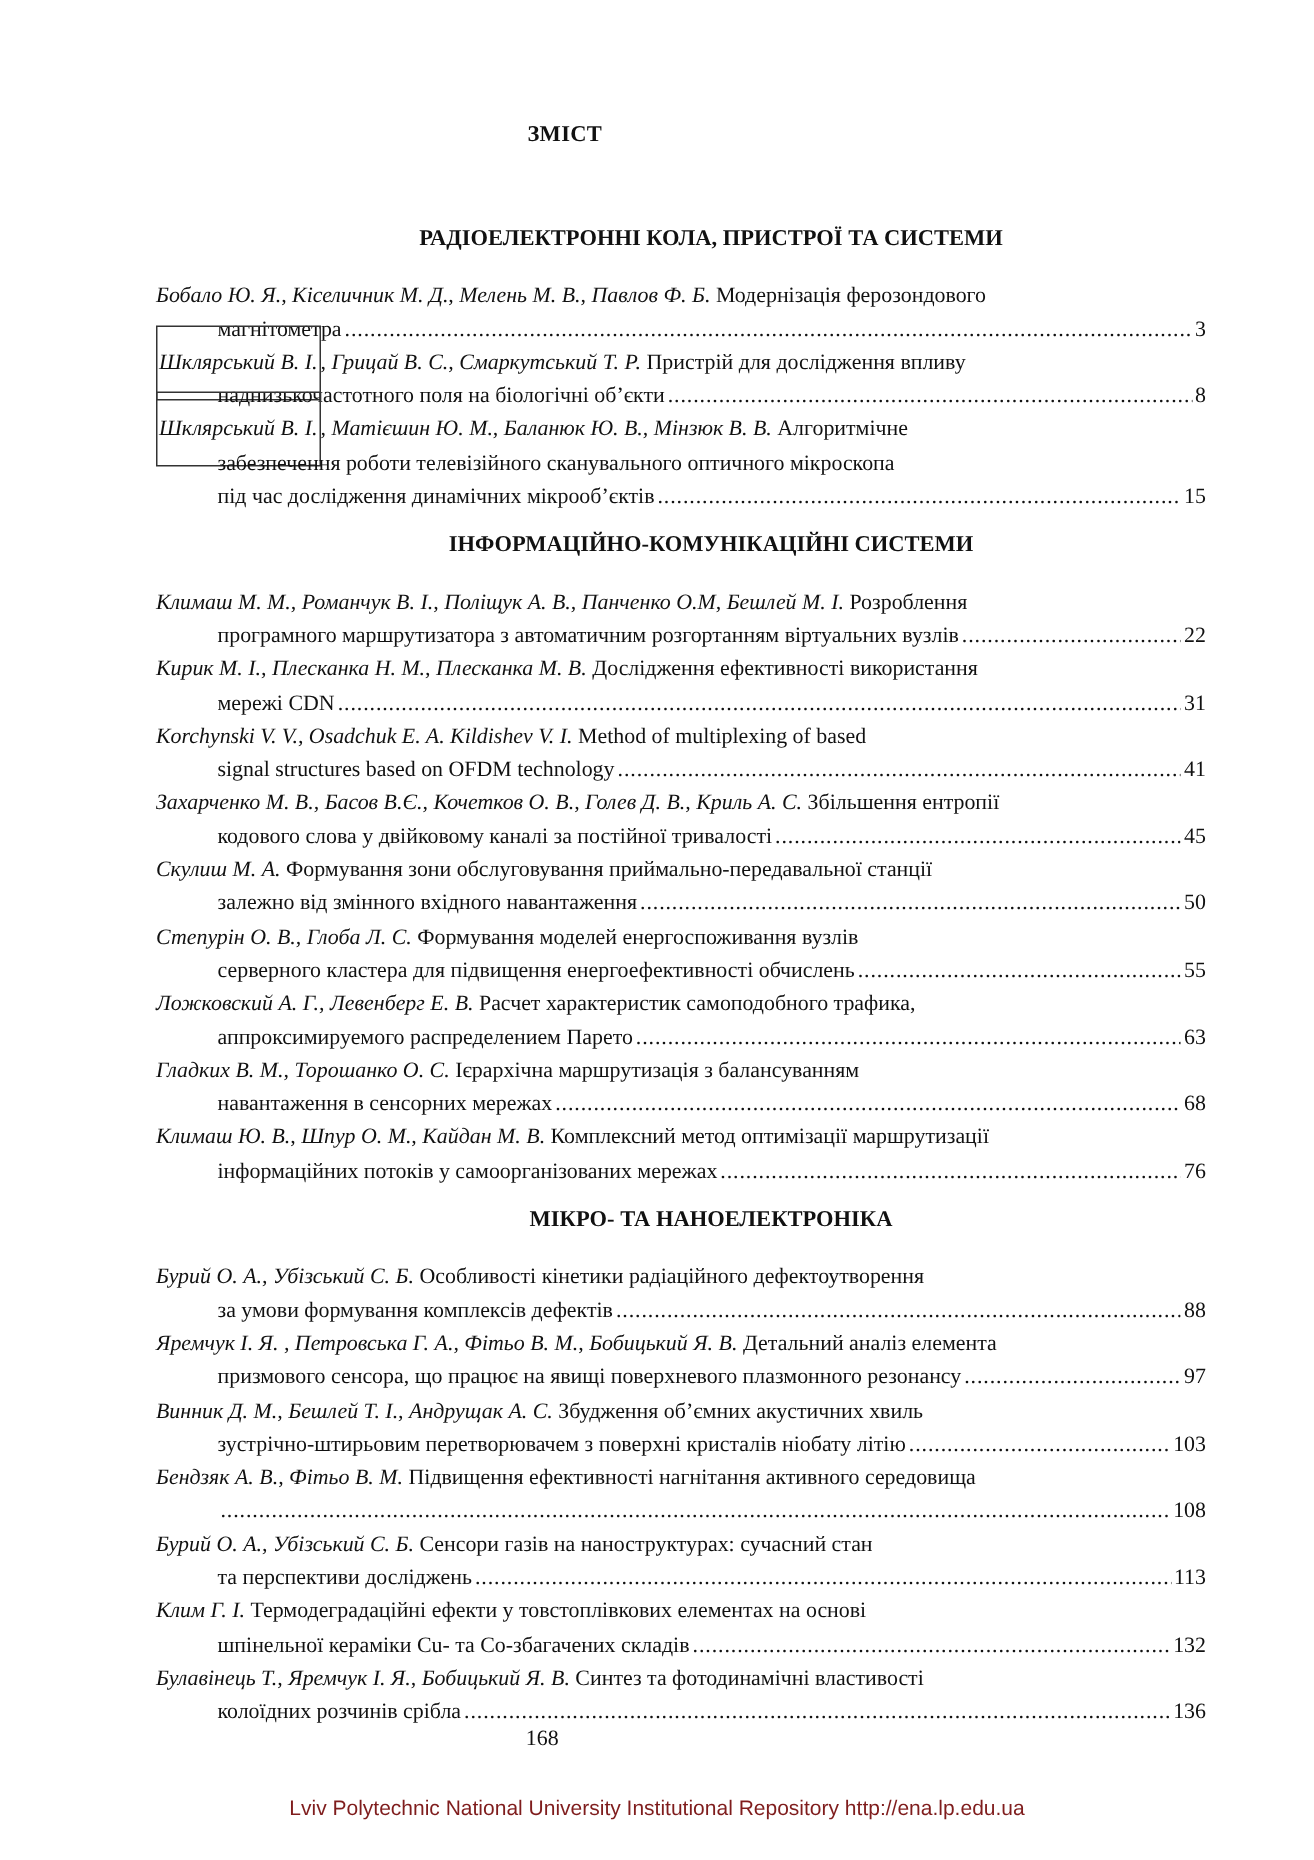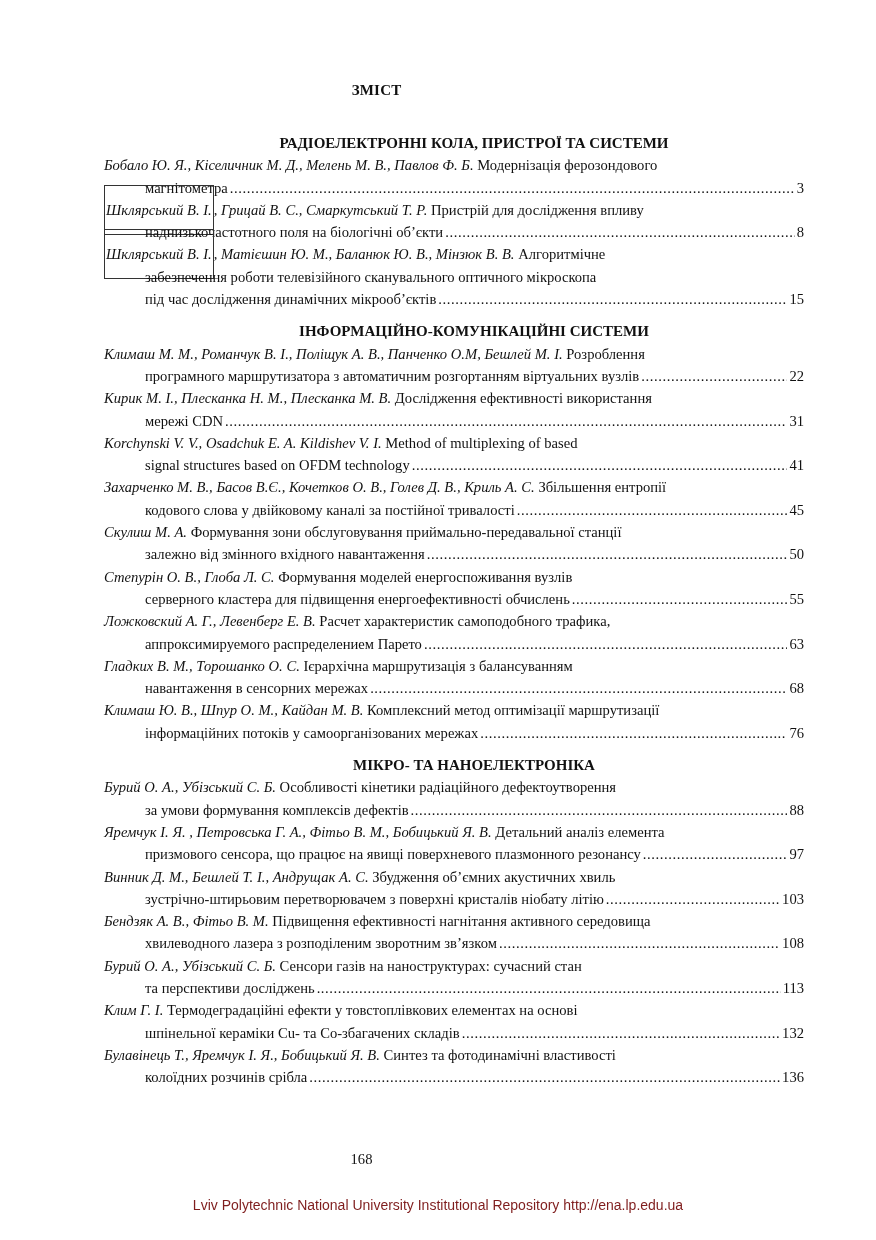--- a/index.html
+++ b/index.html
@@ -1,21 +1,21 @@
 <!DOCTYPE html>
 <html><head>
 <meta charset="utf-8">
 <style>
   html, body { margin: 0; padding: 0; background: #ffffff; }
   body { width: 876px; height: 1240px; position: relative; overflow: hidden;
          font-family: "Liberation Serif", "DejaVu Serif", serif; color: #111; }
   .page-title { position: absolute; top: 82px; left: 0; width: 753px; text-align: center;
                 font-weight: bold; font-size: 15px; letter-spacing: 0.2px; }
   .toc { position: absolute; top: 132px; left: 104px; width: 700px; font-size: 14.6px; line-height: 22.3px; }
-  .section-title { text-align: center; font-weight: bold; font-size: 15px; margin: 0; padding-left: 40px; }
+  .section-title { text-align: center; font-weight: bold; font-size: 15px; margin: 16px; padding-left: 40px; }
   .section-title.spaced { margin-top: 10px; }
   .entry { margin: 0; }
   .authors { font-style: italic; }
   .boxed { border: 1px solid #333; padding: 16px 1px; }
   .line { display: flex; align-items: baseline; white-space: nowrap; }
   .line.indent { padding-left: 41px; }
   .dots { flex: 1; overflow: hidden; margin: 0 2px; }
   .dots::before { content: "...................................................................................................................................................................................................................................................."; letter-spacing: 0.6px; }
   .page-num { text-align: right; }
   .page-number { position: absolute; top: 1151px; left: 0; width: 723px; text-align: center; font-size: 14.6px; }
@@ -150,21 +150,20 @@
       <div class="line-first"><span class="authors">Винник Д. М., Бешлей Т. І., Андрущак А. С.</span> <span class="title-text">Збудження об’ємних акустичних хвиль</span></div>
       <div class="line indent">
         <span class="title-text">зустрічно-штирьовим перетворювачем з поверхні кристалів ніобату літію</span>
         <span class="dots"></span>
         <span class="page-num">103</span>
       </div>
     </div>
     <div class="entry">
       <div class="line-first"><span class="authors">Бендзяк А. В., Фітьо В. М.</span> <span class="title-text">Підвищення ефективності нагнітання активного середовища</span></div>
       <div class="line indent">
-        <span class="title-text">хвилеводного лазера з розподіленим зворотним зв’язком</span>
         <span class="dots"></span>
         <span class="page-num">108</span>
       </div>
     </div>
     <div class="entry">
       <div class="line-first"><span class="authors">Бурий О. А., Убізський С. Б.</span> <span class="title-text">Сенсори газів на наноструктурах: сучасний стан</span></div>
       <div class="line indent">
         <span class="title-text">та перспективи досліджень</span>
         <span class="dots"></span>
         <span class="page-num">113</span>

